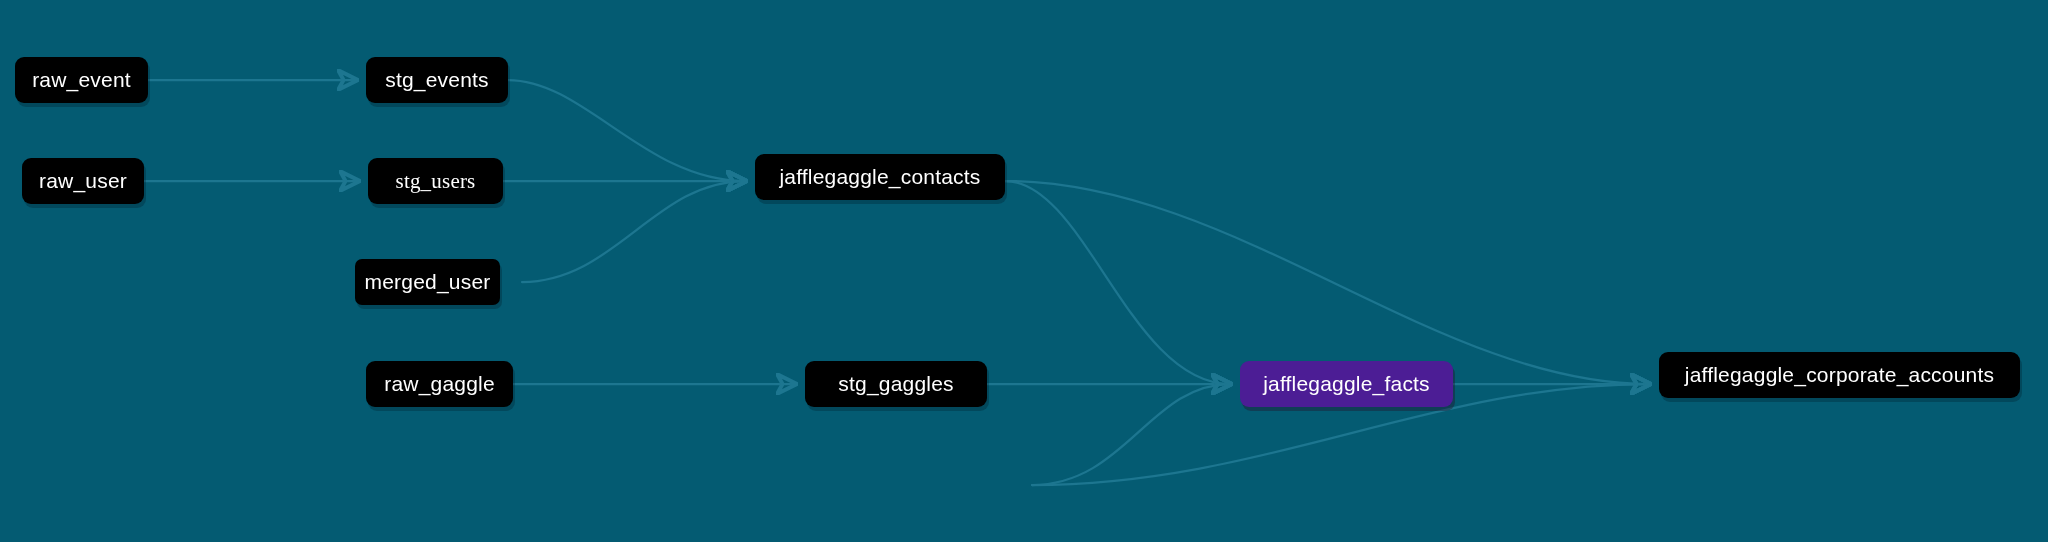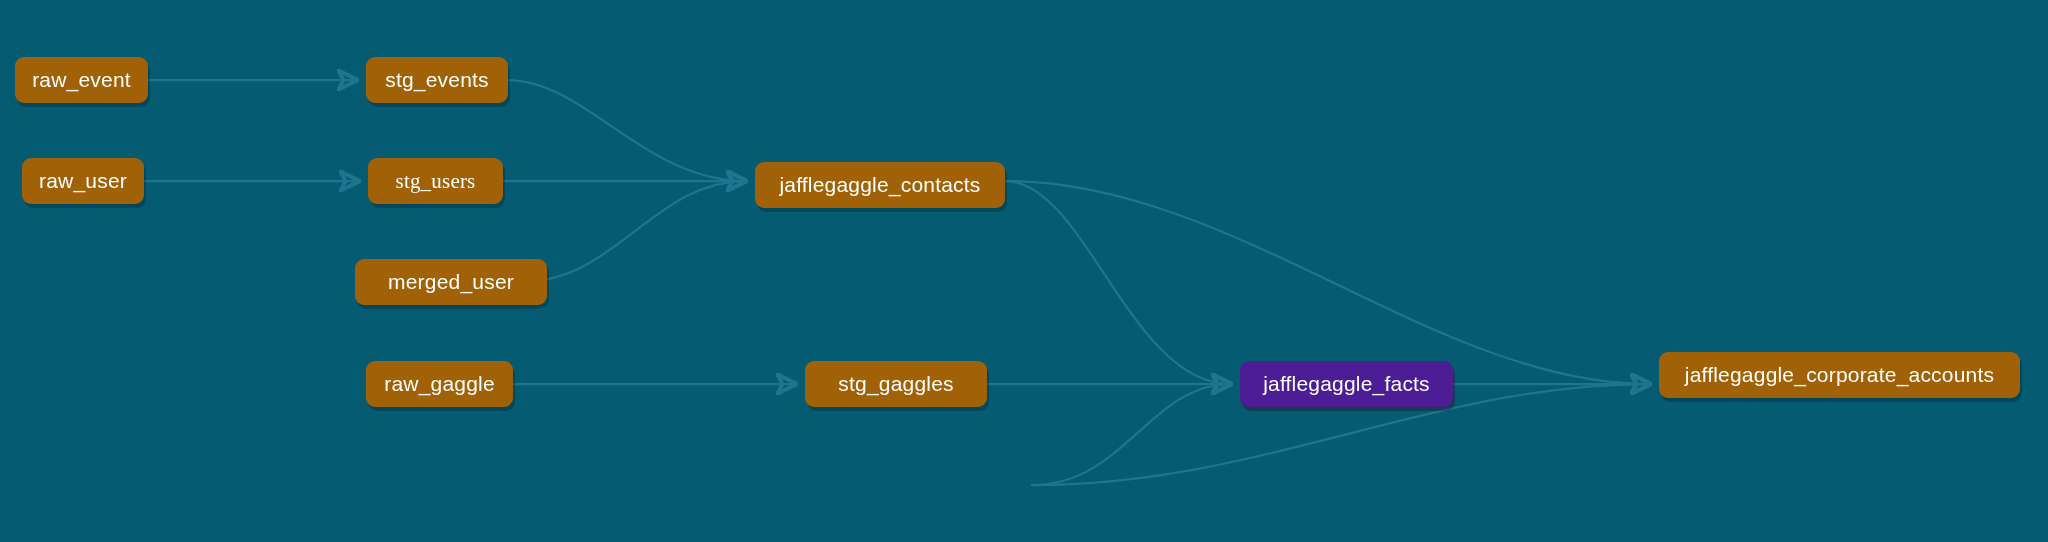--- a/index.html
+++ b/index.html
@@ -28,40 +28,40 @@
   }
   .node {
     position: absolute;
     height: 46px;
     display: flex;
     align-items: center;
     justify-content: center;
     box-sizing: border-box;
     padding: 0 14px;
     border-radius: 9px;
-    background: #a16207;
+    background: #000000;
     color: #ffffff;
     font-size: 21px;
     letter-spacing: 0.2px;
     white-space: nowrap;
     box-shadow: 2px 4px 0 rgba(1, 30, 42, 0.30);
     cursor: pointer;
     user-select: none;
   }
   .node.highlight {
     background: #4c1d95;
     box-shadow: 2px 4px 0 rgba(40, 10, 32, 0.35);
   }
   
   #n-raw_event              { left: 15px;   top: 57px;  width: 133px; }
   #n-stg_events             { left: 366px;  top: 57px;  width: 142px; }
   #n-raw_user               { left: 22px;   top: 158px; width: 122px; }
   #n-stg_users              { left: 368px;  top: 158px; width: 135px; font-family: Liberation Serif, serif; }
-  #n-merged_user            { left: 355px;  top: 259px; width: 192px; }
-  #n-jafflegaggle_contacts  { left: 755px;  top: 162px; width: 250px; }
+  #n-merged_user            { left: 355px;  top: 259px; width: 145px; border-radius: 7px; }
+  #n-jafflegaggle_contacts  { left: 755px;  top: 154px; width: 250px; }
   #n-raw_gaggle             { left: 366px;  top: 361px; width: 147px; }
   #n-stg_gaggles            { left: 805px;  top: 361px; width: 182px; }
   #n-merged_company_domain  { left: 728px;  top: 462px; width: 304px; }
   #n-jafflegaggle_facts     { left: 1240px; top: 361px; width: 213px; }
   #n-jafflegaggle_corporate_accounts { left: 1659px; top: 352px; width: 361px; }
 </style>
 </head>
 <body>
 
 <div class="canvas">

